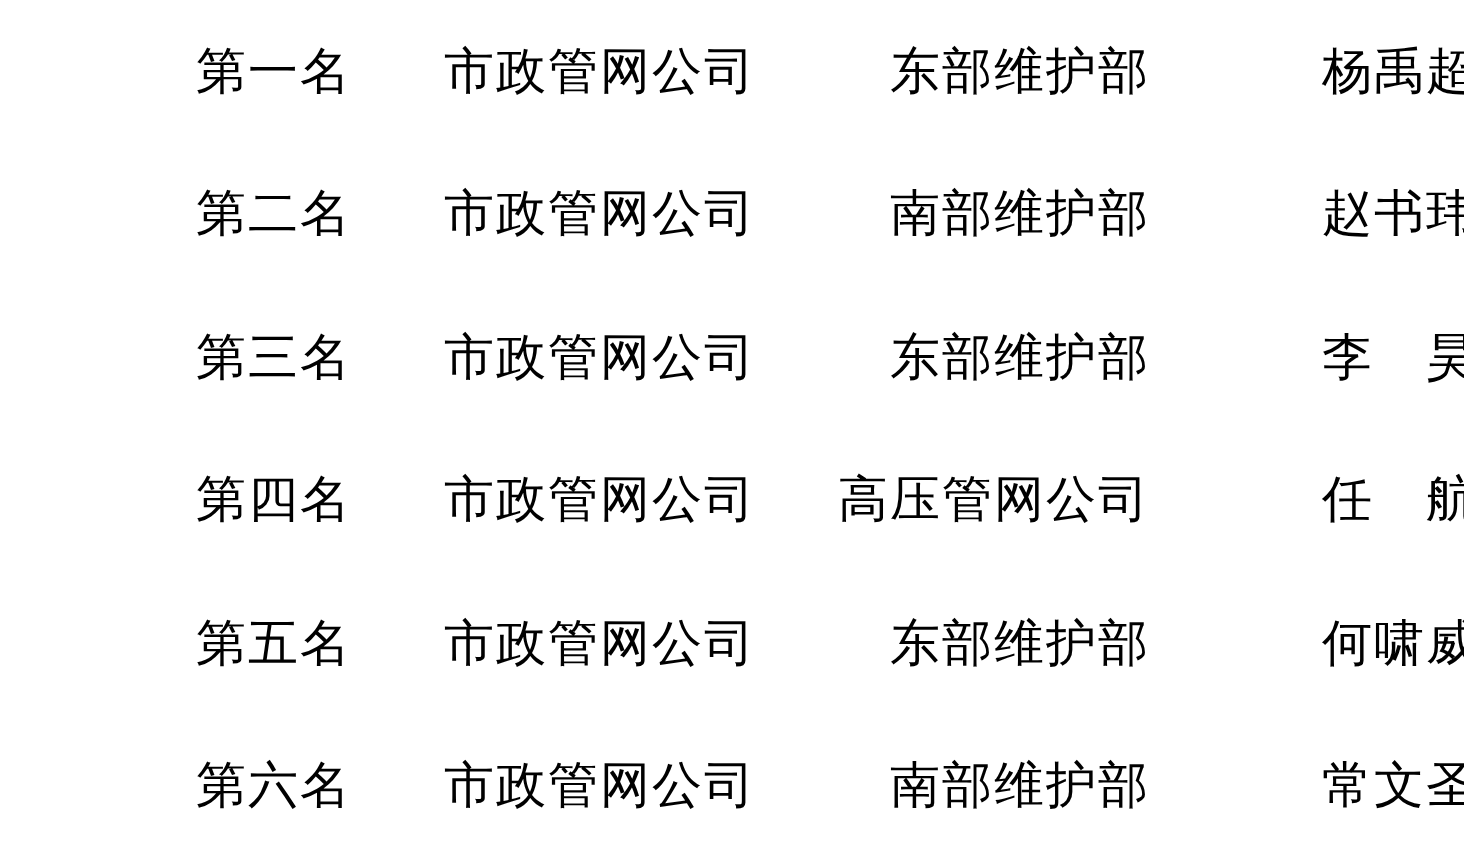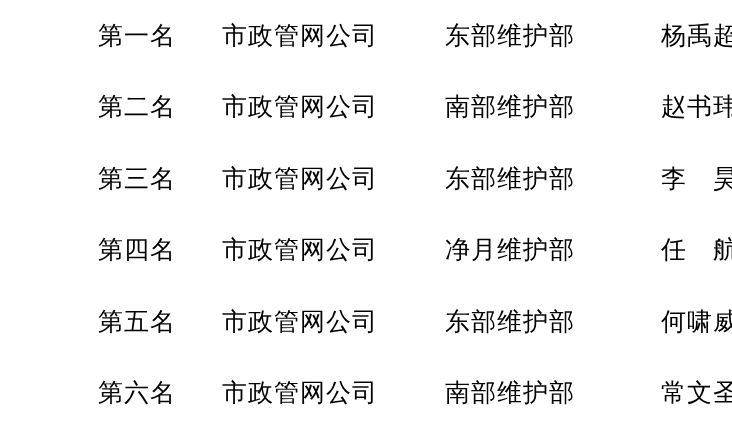--- a/index.html
+++ b/index.html
@@ -55,21 +55,21 @@
     </tr>
     <tr>
       <td class="col-rank">第三名</td>
       <td class="col-company">市政管网公司</td>
       <td class="col-dept">东部维护部</td>
       <td class="col-name">李　昊</td>
     </tr>
     <tr>
       <td class="col-rank">第四名</td>
       <td class="col-company">市政管网公司</td>
-      <td class="col-dept">净月维护部</td>
+      <td class="col-dept">高压管网公司</td>
       <td class="col-name">任　航</td>
     </tr>
     <tr>
       <td class="col-rank">第五名</td>
       <td class="col-company">市政管网公司</td>
       <td class="col-dept">东部维护部</td>
       <td class="col-name">何啸威</td>
     </tr>
     <tr>
       <td class="col-rank">第六名</td>

